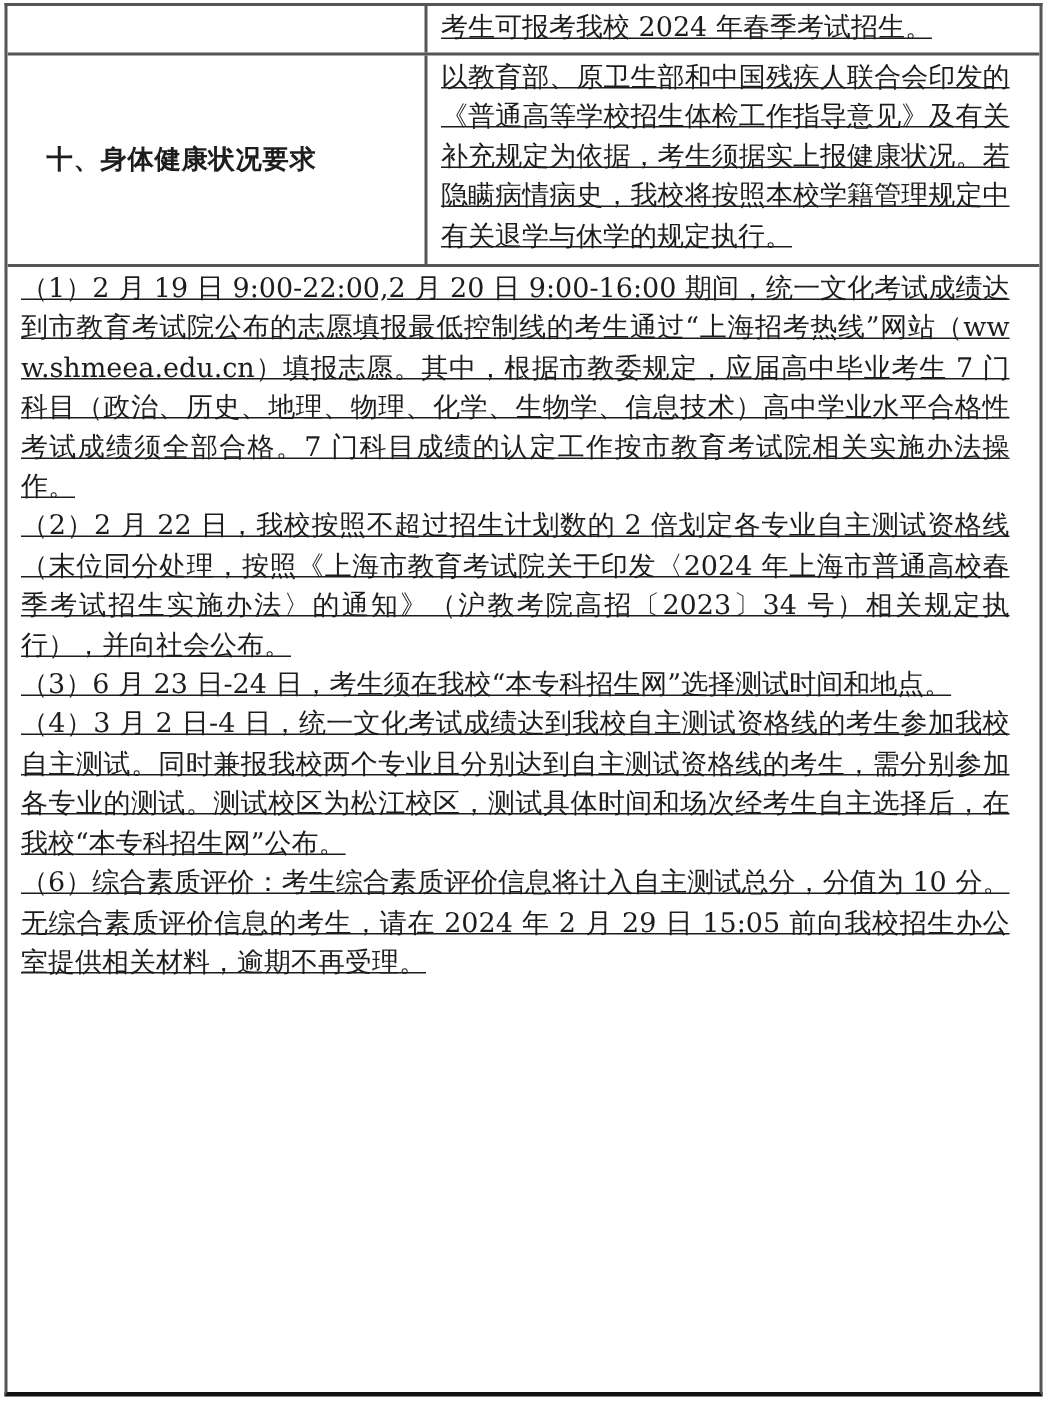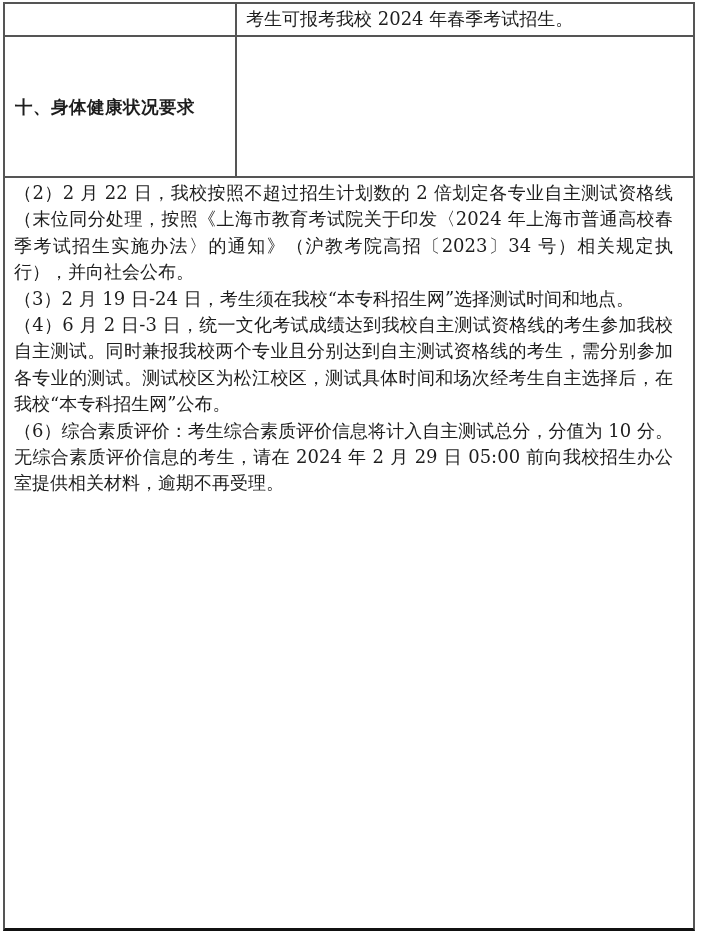--- a/index.html
+++ b/index.html
@@ -34,34 +34,36 @@
     flex-shrink: 0;
     min-height: 0;
   }
   .t-row + .t-row {
     border-top: 2px solid #555;
   }
   .row-1 { height: 31px; }
   .row-2 { height: 139px; }
   .row-3 { flex: 1 1 auto; }
   .cell-left {
-    width: 232px;
+    width: 264px;
     flex-shrink: 0;
     box-sizing: border-box;
     border-right: 2px solid #555;
     display: flex;
     align-items: center;
     padding: 0 10px;
     overflow: hidden;
+    margin-left: 16px;
   }
   .cell-right {
     flex: 1;
     box-sizing: border-box;
     padding: 2px 20px 2px 9px;
     overflow: hidden;
+    text-decoration: underline;
   }
   .section-header {
     font-weight: 700;
     font-size: 17.5px;
     line-height: 24px;
     letter-spacing: 0.5px;
     white-space: nowrap;
   }
   .para {
     margin: 0;
@@ -83,24 +85,28 @@
     </div>
     <div class="cell-right">
         <p class="para">考生可报考我校 2024 年春季考试招生。</p>
       </div>
   </div>
 
   <div class="t-row row-2">
     <div class="cell-left">
       <span class="section-header">十、身体健康状况要求</span>
     </div>
+    <div class="cell-right">
+        <p class="para">以教育部、原卫生部和中国残疾人联合会印发的《普通高等学校招生体检工作指导意见》及有关补充规定为依据，考生须据实上报健康状况。若隐瞒病情病史，我校将按照本校学籍管理规定中有关退学与休学的规定执行。</p>
+      </div>
   </div>
 
   <div class="t-row row-3">
     <div class="cell-right">
+        <p class="para">（1）2 月 19 日 9:00-22:00,2 月 20 日 9:00-16:00 期间，统一文化考试成绩达到市教育考试院公布的志愿填报最低控制线的考生通过“上海招考热线”网站（www.shmeea.edu.cn）填报志愿。其中，根据市教委规定，应届高中毕业考生 7 门科目（政治、历史、地理、物理、化学、生物学、信息技术）高中学业水平合格性考试成绩须全部合格。7 门科目成绩的认定工作按市教育考试院相关实施办法操作。</p>
         <p class="para">（2）2 月 22 日，我校按照不超过招生计划数的 2 倍划定各专业自主测试资格线（末位同分处理，按照《上海市教育考试院关于印发〈2024 年上海市普通高校春季考试招生实施办法〉的通知》（沪教考院高招〔2023〕34 号）相关规定执行），并向社会公布。</p>
-        <p class="para">（3）2 月 19 日-24 日，考生须在我校“本专科招生网”选择测试时间和地点。</p>
-        <p class="para">（4）6 月 2 日-3 日，统一文化考试成绩达到我校自主测试资格线的考生参加我校自主测试。同时兼报我校两个专业且分别达到自主测试资格线的考生，需分别参加各专业的测试。测试校区为松江校区，测试具体时间和场次经考生自主选择后，在我校“本专科招生网”公布。</p>
-        <p class="para">（6）综合素质评价：考生综合素质评价信息将计入自主测试总分，分值为 10 分。无综合素质评价信息的考生，请在 2024 年 2 月 29 日 05:00 前向我校招生办公室提供相关材料，逾期不再受理。</p>
+        <p class="para">（3）6 月 23 日-24 日，考生须在我校“本专科招生网”选择测试时间和地点。</p>
+        <p class="para">（4）3 月 2 日-4 日，统一文化考试成绩达到我校自主测试资格线的考生参加我校自主测试。同时兼报我校两个专业且分别达到自主测试资格线的考生，需分别参加各专业的测试。测试校区为松江校区，测试具体时间和场次经考生自主选择后，在我校“本专科招生网”公布。</p>
+        <p class="para">（6）综合素质评价：考生综合素质评价信息将计入自主测试总分，分值为 10 分。无综合素质评价信息的考生，请在 2024 年 2 月 29 日 15:05 前向我校招生办公室提供相关材料，逾期不再受理。</p>
       </div>
   </div>
 
 </div>
 
 </body></html>

